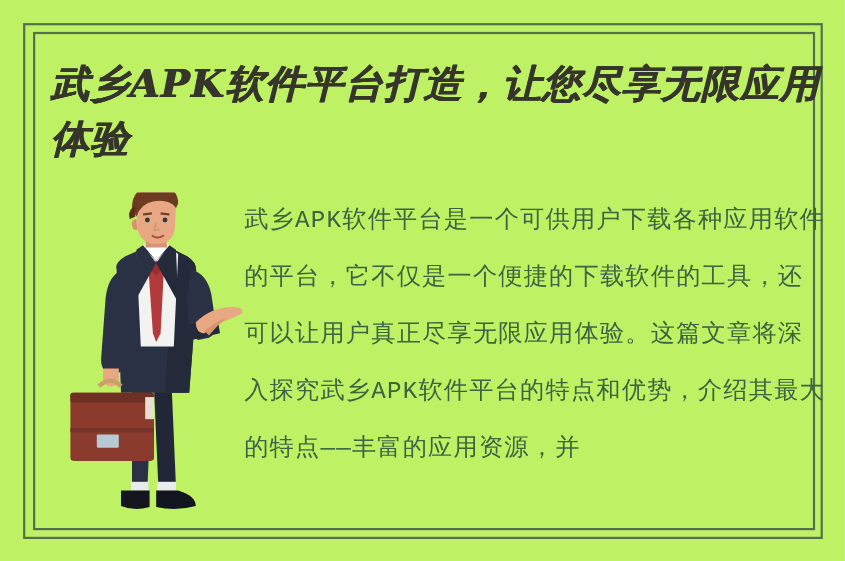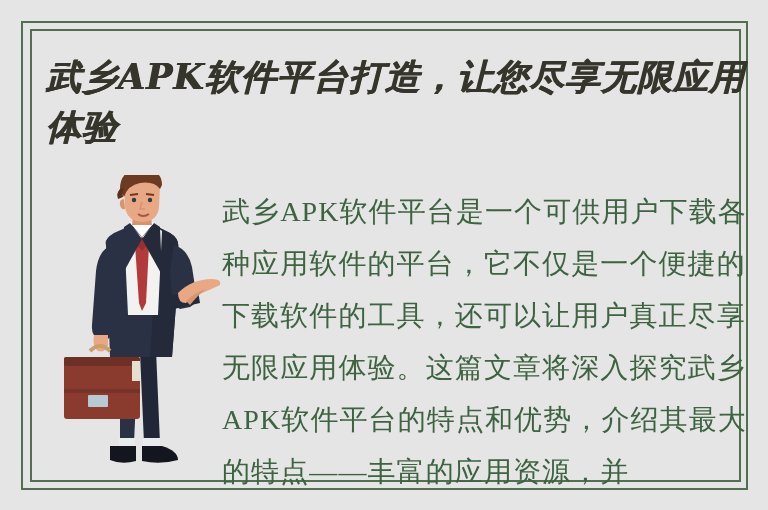--- a/index.html
+++ b/index.html
@@ -10,21 +10,21 @@
     width: 768px;
     height: 510px;
     overflow: hidden;
     font-family: "DejaVu Sans", sans-serif;
   }
 
   #poster {
     position: relative;
     width: 768px;
     height: 510px;
-    background: #e5e5e5;
+    background: #bef264;
     overflow: hidden;
   }
 
   
   .frame-outer {
     position: absolute;
     left: 21px;
     top: 21px;
     width: 727px;
     height: 469px;
@@ -58,24 +58,24 @@
     color: #35352c;
     white-space: pre-wrap;
     text-shadow: 0.6px 0 0 #35352c, -0.4px 0.4px 0 #4a4a3c;
     z-index: 5;
   }
 
   
   .body-copy {
     position: absolute;
     left: 222px;
-    top: 186px;
+    top: 175px;
     width: 528px;
-    font-family: Liberation Serif, serif;
-    font-size: 28px;
+    font-family: Liberation Mono, monospace;
+    font-size: 22px;
     line-height: 52px;
     letter-spacing: 1.1px;
     color: #3d6340;
     z-index: 4;
   }
 
   
   .figure {
     position: absolute;
     left: 62px;

